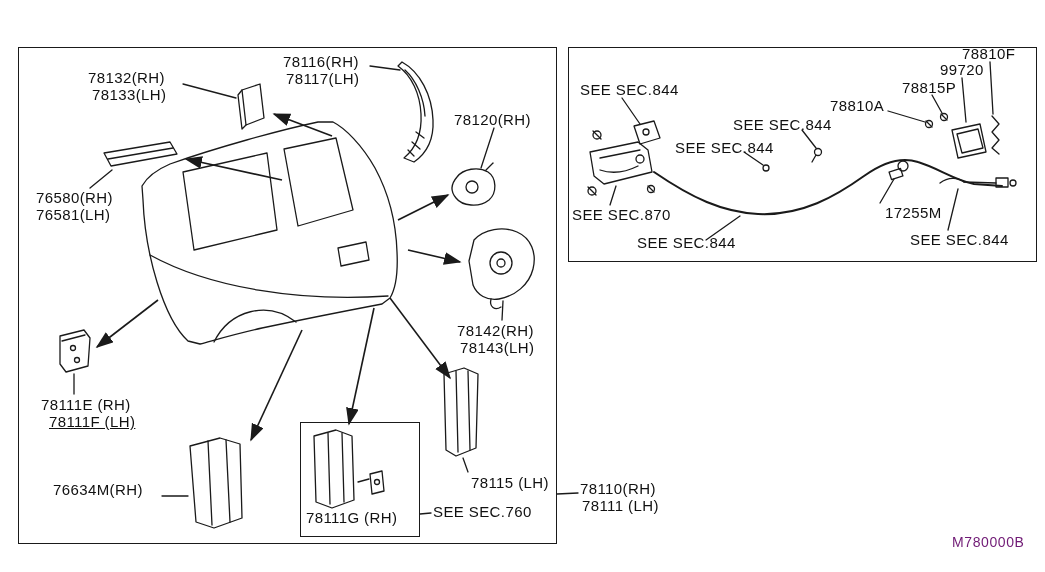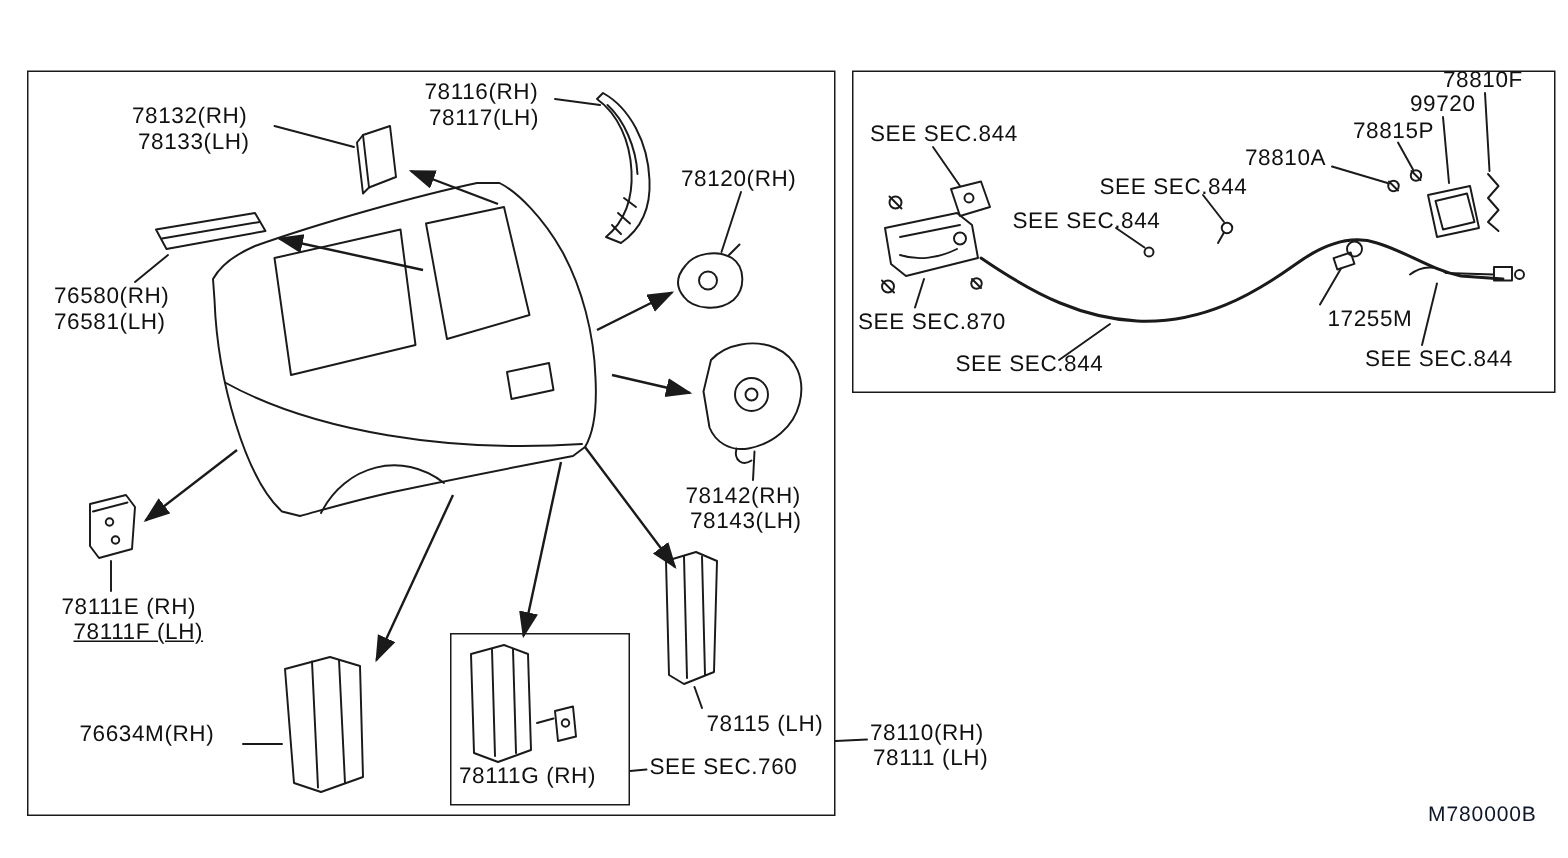--- a/index.html
+++ b/index.html
@@ -9,21 +9,21 @@
     font-family:"Liberation Sans", sans-serif; color:#111111;
   }
   .stage { position:absolute; left:0; top:0; width:1045px; height:572px; background:#ffffff; }
   .frame { position:absolute; border:1.5px solid #1a1a1a; background:transparent; }
   .frame.inset { border-width:1px; }
   svg.art { position:absolute; left:0; top:0; pointer-events:none; }
   .lbl {
     position:absolute; font-size:15px; letter-spacing:0.4px;
     white-space:nowrap; color:#111111; line-height:16px;
   }
-  .code { position:absolute; font-size:14px; letter-spacing:0.6px; color:#0f172a; }
+  .code { position:absolute; font-size:14px; letter-spacing:0.6px; color:#701a75; }
   .ln  { fill:none; stroke:#1a1a1a; stroke-width:1.3; stroke-linejoin:round; stroke-linecap:round; }
   .cable { fill:none; stroke:#1a1a1a; stroke-width:2; stroke-linecap:round; }
   .ar  { fill:none; stroke:#1a1a1a; stroke-width:1.6; marker-end:url(#ah); }
 </style>
 </head>
 <body>
 
 <div class="stage">
 
   <div class="frame" style="left:18px; top:47px; width:539px; height:497px;"></div>

